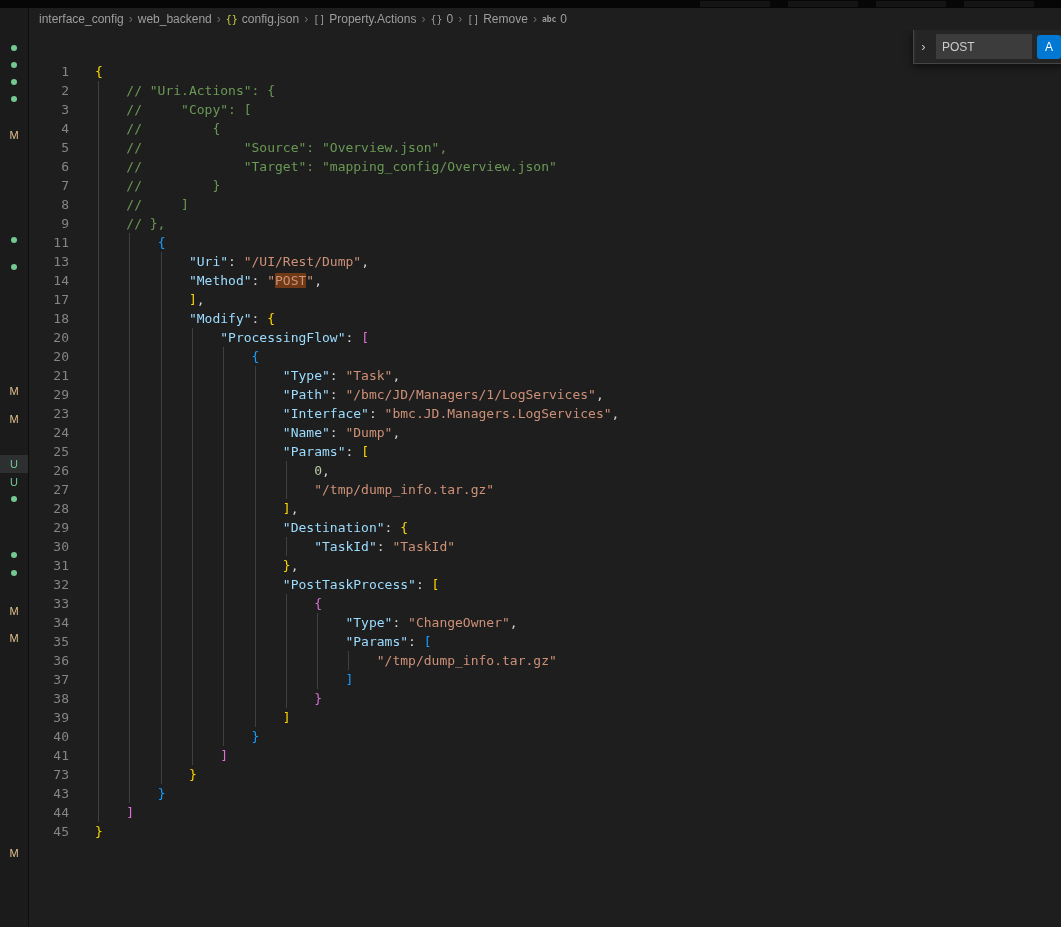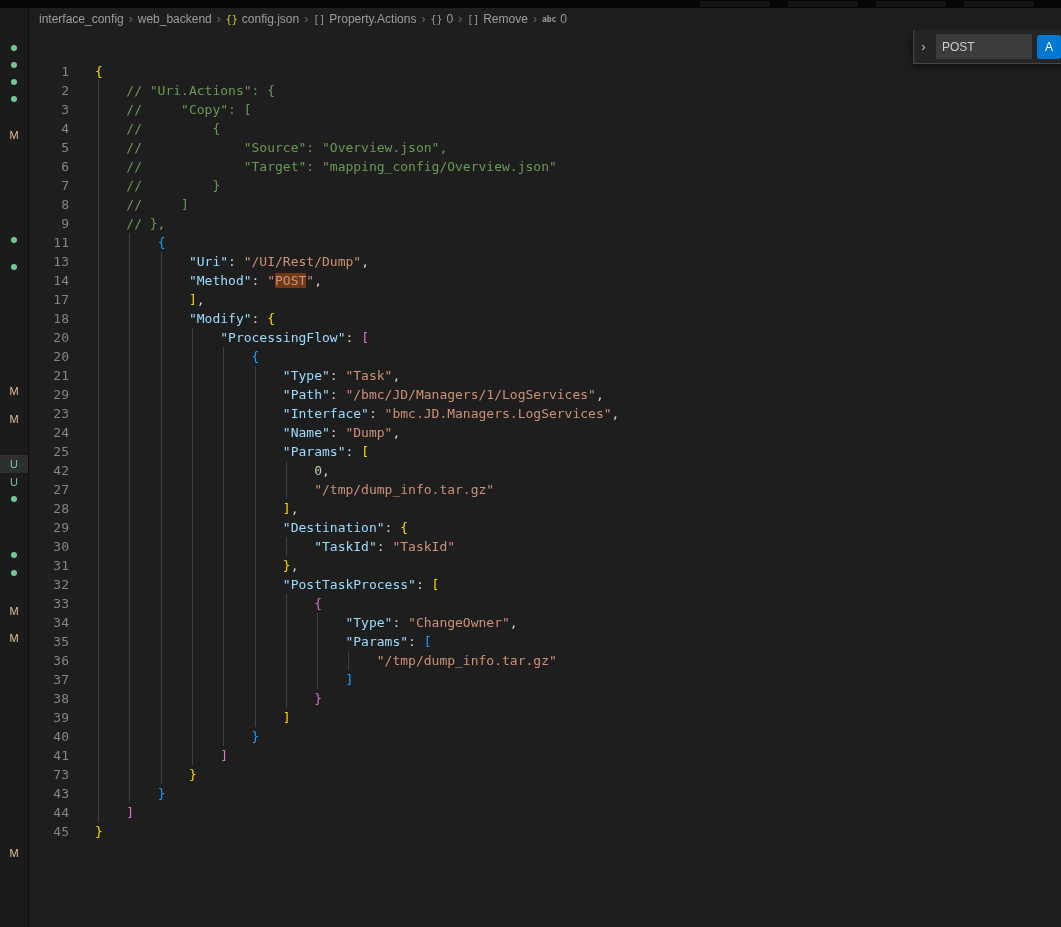--- a/index.html
+++ b/index.html
@@ -253,21 +253,21 @@
             </div>
             <div class="row">
               <div class="num">24</div>
               <div class="code"><i class="guide" style="left: calc(0ch + 3px);"></i><i class="guide" style="left: calc(4ch + 3px);"></i><i class="guide" style="left: calc(8ch + 3px);"></i><i class="guide" style="left: calc(12ch + 3px);"></i><i class="guide" style="left: calc(16ch + 3px);"></i><i class="guide" style="left: calc(20ch + 3px);"></i><span class="tk-pl">                        </span><span class="tk-key">"Name"</span><span class="tk-pn">: </span><span class="tk-str">"Dump"</span><span class="tk-pn">,</span></div>
             </div>
             <div class="row">
               <div class="num">25</div>
               <div class="code"><i class="guide" style="left: calc(0ch + 3px);"></i><i class="guide" style="left: calc(4ch + 3px);"></i><i class="guide" style="left: calc(8ch + 3px);"></i><i class="guide" style="left: calc(12ch + 3px);"></i><i class="guide" style="left: calc(16ch + 3px);"></i><i class="guide" style="left: calc(20ch + 3px);"></i><span class="tk-pl">                        </span><span class="tk-key">"Params"</span><span class="tk-pn">: </span><span class="tk-b1">[</span></div>
             </div>
             <div class="row">
-              <div class="num">42</div>
+              <div class="num">26</div>
               <div class="code"><i class="guide" style="left: calc(0ch + 3px);"></i><i class="guide" style="left: calc(4ch + 3px);"></i><i class="guide" style="left: calc(8ch + 3px);"></i><i class="guide" style="left: calc(12ch + 3px);"></i><i class="guide" style="left: calc(16ch + 3px);"></i><i class="guide" style="left: calc(20ch + 3px);"></i><i class="guide" style="left: calc(24ch + 3px);"></i><span class="tk-pl">                            </span><span class="tk-num">0</span><span class="tk-pn">,</span></div>
             </div>
             <div class="row">
               <div class="num">27</div>
               <div class="code"><i class="guide" style="left: calc(0ch + 3px);"></i><i class="guide" style="left: calc(4ch + 3px);"></i><i class="guide" style="left: calc(8ch + 3px);"></i><i class="guide" style="left: calc(12ch + 3px);"></i><i class="guide" style="left: calc(16ch + 3px);"></i><i class="guide" style="left: calc(20ch + 3px);"></i><i class="guide" style="left: calc(24ch + 3px);"></i><span class="tk-pl">                            </span><span class="tk-str">"/tmp/dump_info.tar.gz"</span></div>
             </div>
             <div class="row">
               <div class="num">28</div>
               <div class="code"><i class="guide" style="left: calc(0ch + 3px);"></i><i class="guide" style="left: calc(4ch + 3px);"></i><i class="guide" style="left: calc(8ch + 3px);"></i><i class="guide" style="left: calc(12ch + 3px);"></i><i class="guide" style="left: calc(16ch + 3px);"></i><i class="guide" style="left: calc(20ch + 3px);"></i><span class="tk-pl">                        </span><span class="tk-b1">]</span><span class="tk-pn">,</span></div>
             </div>

